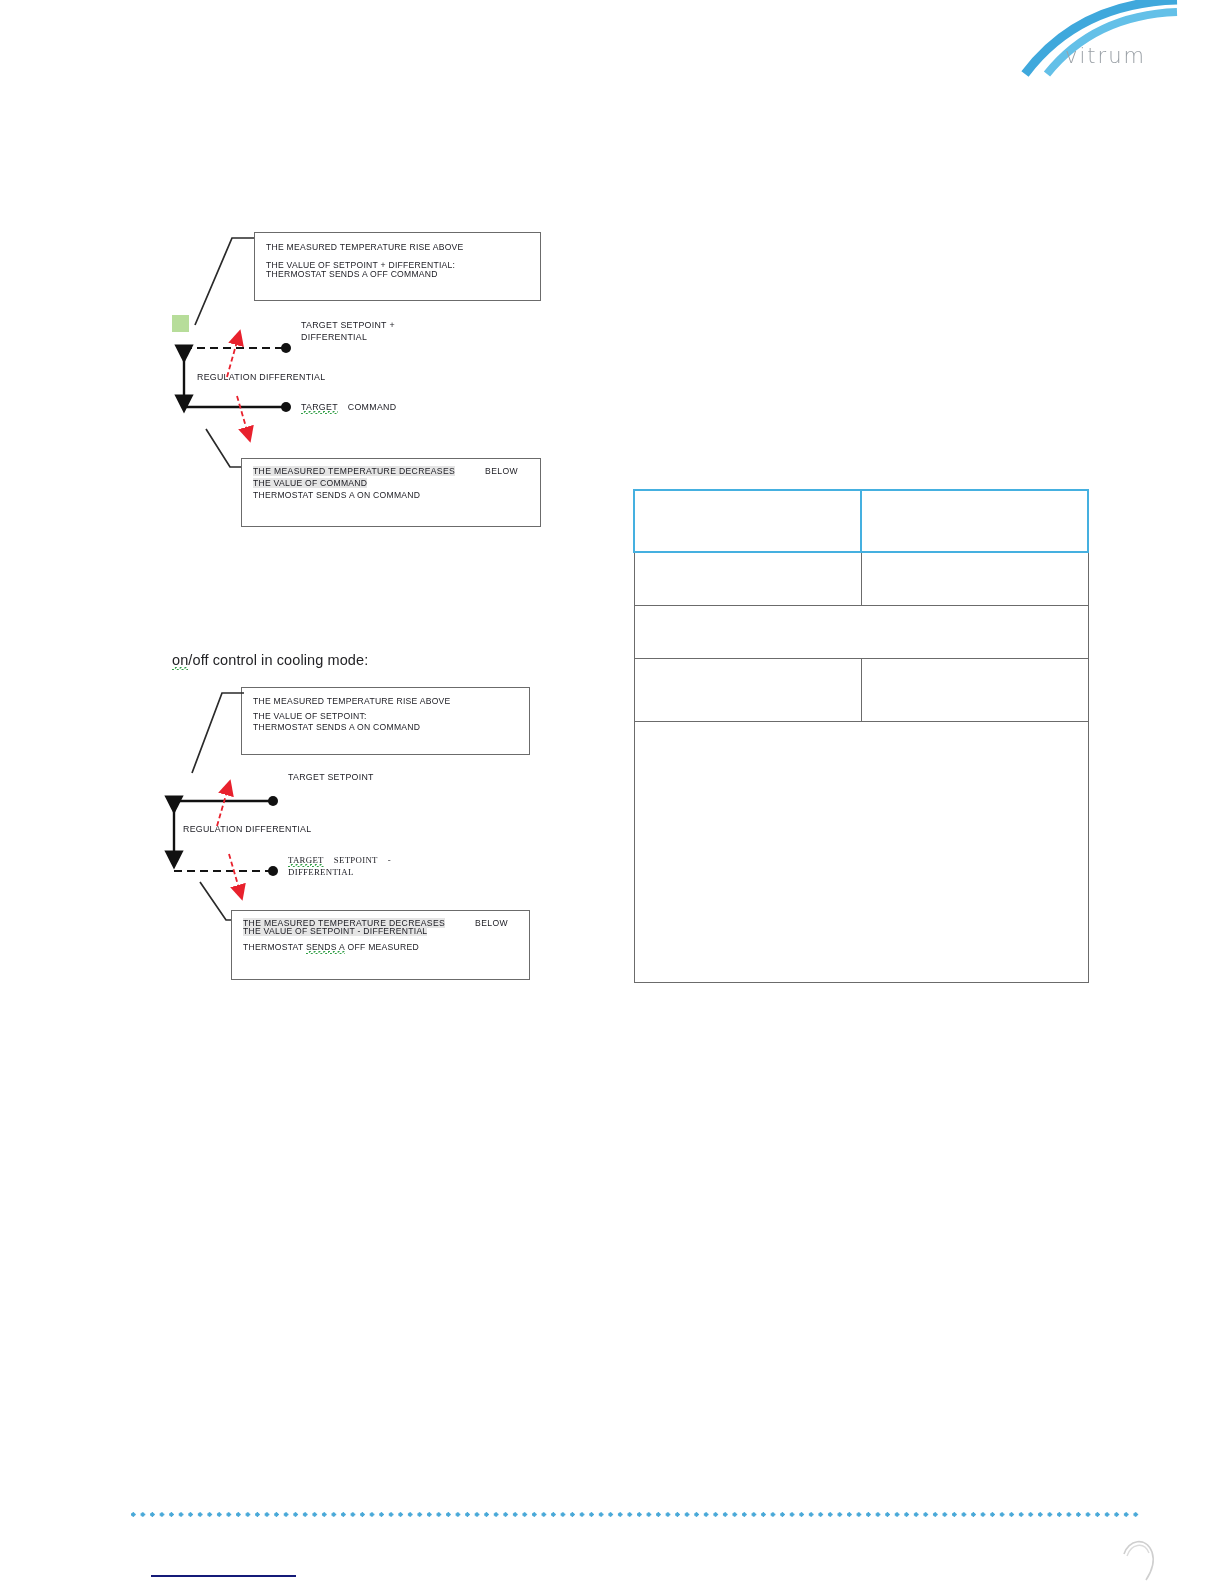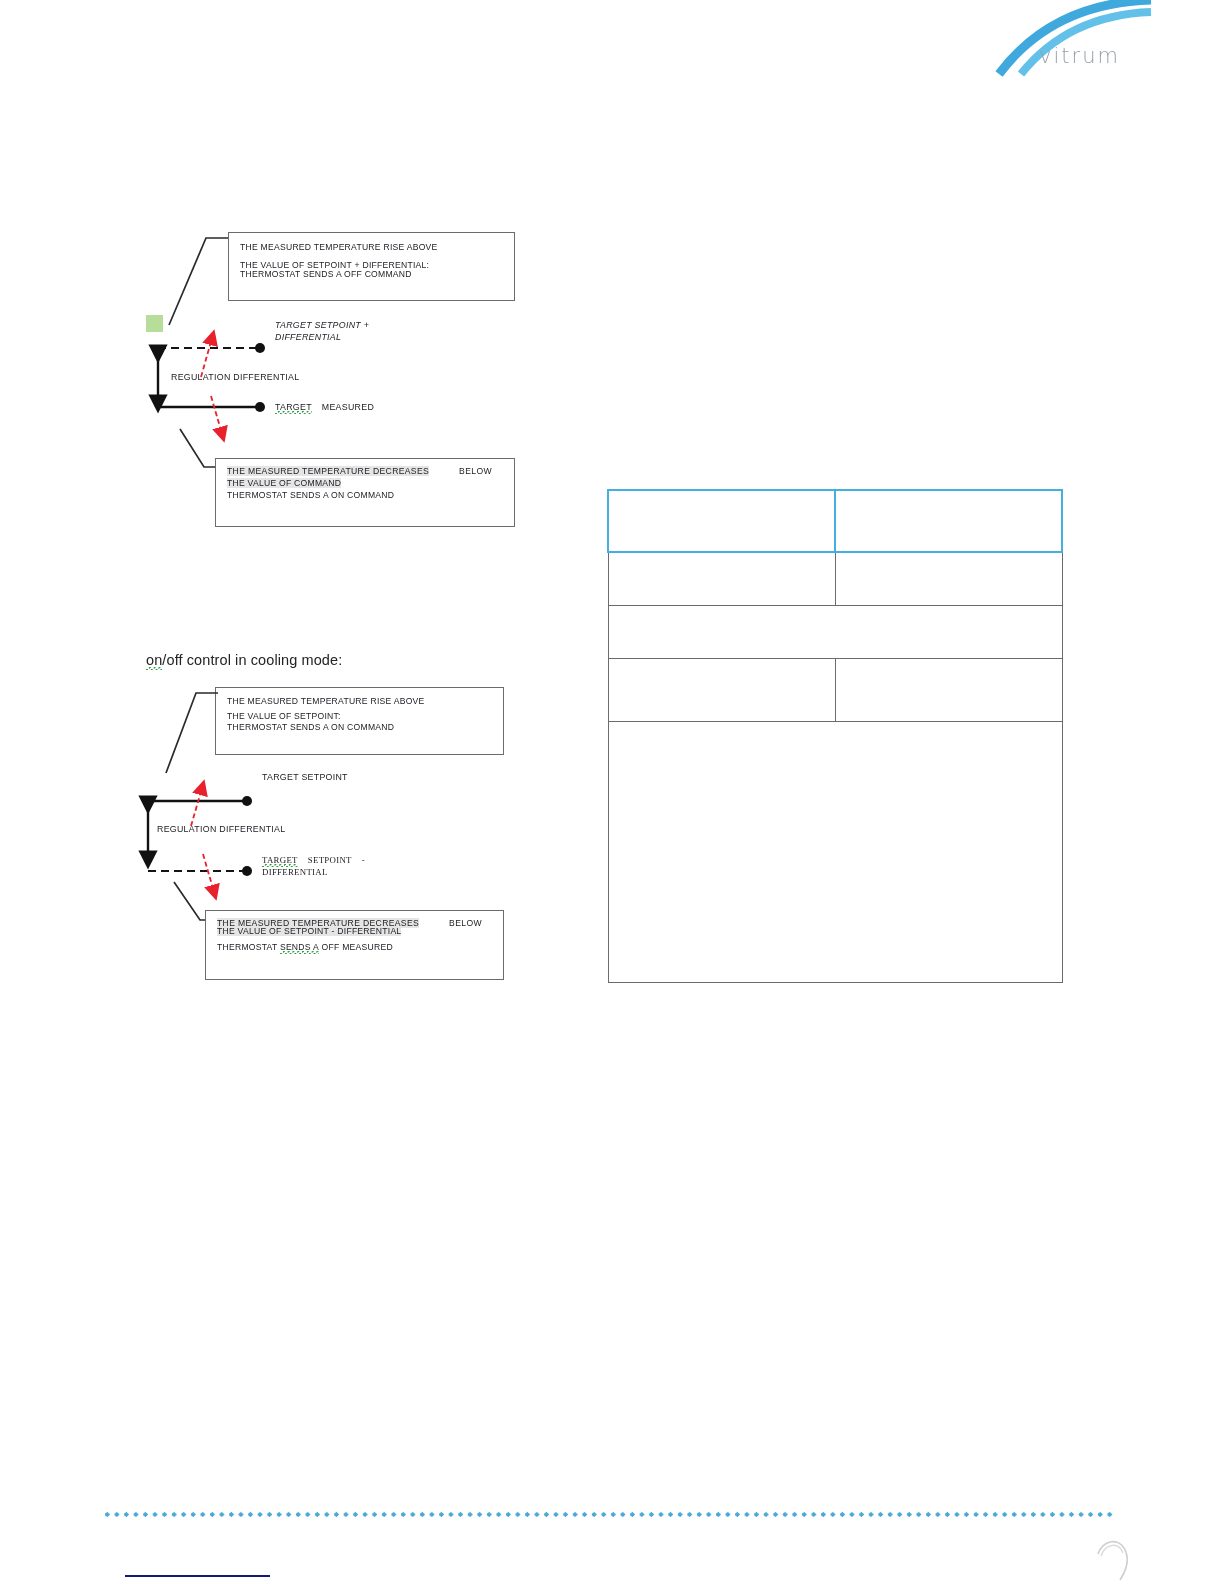--- a/index.html
+++ b/index.html
@@ -1,21 +1,21 @@
 <!DOCTYPE html>
 <html><head>
 <meta charset="utf-8">
 <style>
   html,body{margin:0;padding:0;background:#ffffff;}
   body{
     width:1224px;height:1584px;position:relative;overflow:hidden;
     font-family:"Liberation Sans", sans-serif;
     -webkit-font-smoothing:antialiased;
   }
-  .page{position:absolute;inset:0;background:#fff;}
+  .page{position:absolute;inset:0;background:#fff;margin-left:26px;}
 
   
   .logo{position:absolute;left:975px;top:0px;width:240px;height:80px;}
   .logo svg{display:block;}
   .logo-word{
     position:absolute;left:64px;top:44px;
     font-size:21px;letter-spacing:2.0px;color:#9aa0a6;
     font-family:"DejaVu Sans", sans-serif;font-weight:300;
   }
 
@@ -106,21 +106,21 @@
 
     <svg style="position:absolute;left:160px;top:230px;" width="90" height="130">
       <path d="M68 8 L 46 8 L 9 95" stroke="#2a2a2a" stroke-width="1.7" fill="none"></path>
     </svg>
 
     <svg style="position:absolute;left:150px;top:336px;" width="130" height="28">
       <line x1="8" y1="12" x2="108" y2="12" stroke="#141414" stroke-width="2.2" stroke-dasharray="8,5"></line>
       <circle cx="110" cy="12" r="5" fill="#111"></circle>
     </svg>
 
-    <div class="lbl lbl2" style="left:275px;top:320px;font-style:italic;">
+    <div class="lbl lbl2" style="left:275px;top:320px;">
       <span>TARGET      SETPOINT      +</span><br>
       <span>DIFFERENTIAL</span>
     </div>
 
     <svg style="position:absolute;left:150px;top:340px;" width="30" height="80">
       <defs>
         <marker id="ah1" markerWidth="8" markerHeight="8" refX="4" refY="4" orient="auto">
           <path d="M0,0 L8,4 L0,8 z" fill="#111"></path>
         </marker>
         <marker id="ah2" markerWidth="8" markerHeight="8" refX="4" refY="4" orient="auto">
@@ -131,21 +131,21 @@
     </svg>
 
     <div class="lbl" style="left:171px;top:372px;">REGULATION DIFFERENTIAL</div>
 
     <svg style="position:absolute;left:150px;top:392px;" width="130" height="28">
       <line x1="8" y1="15" x2="108" y2="15" stroke="#111" stroke-width="2.6"></line>
       <circle cx="110" cy="15" r="5" fill="#111"></circle>
     </svg>
 
     <div class="lbl" style="left:275px;top:402px;">
-      <span class="squig">TARGET</span><span class="sp-sm"></span><span>MEASURED</span>
+      <span class="squig">TARGET</span><span class="sp-sm"></span><span>COMMAND</span>
     </div>
 
     <svg style="position:absolute;left:195px;top:325px;" width="40" height="60">
       <defs>
         <marker id="ra1" markerWidth="9" markerHeight="9" refX="4" refY="4.5" orient="auto">
           <path d="M0,0 L9,4.5 L0,9 z" fill="#e8212d"></path>
         </marker>
       </defs>
       <line x1="6" y1="52" x2="17" y2="13" stroke="#e8212d" stroke-width="1.8" stroke-dasharray="5,3" marker-end="url(#ra1)"></line>
     </svg>

